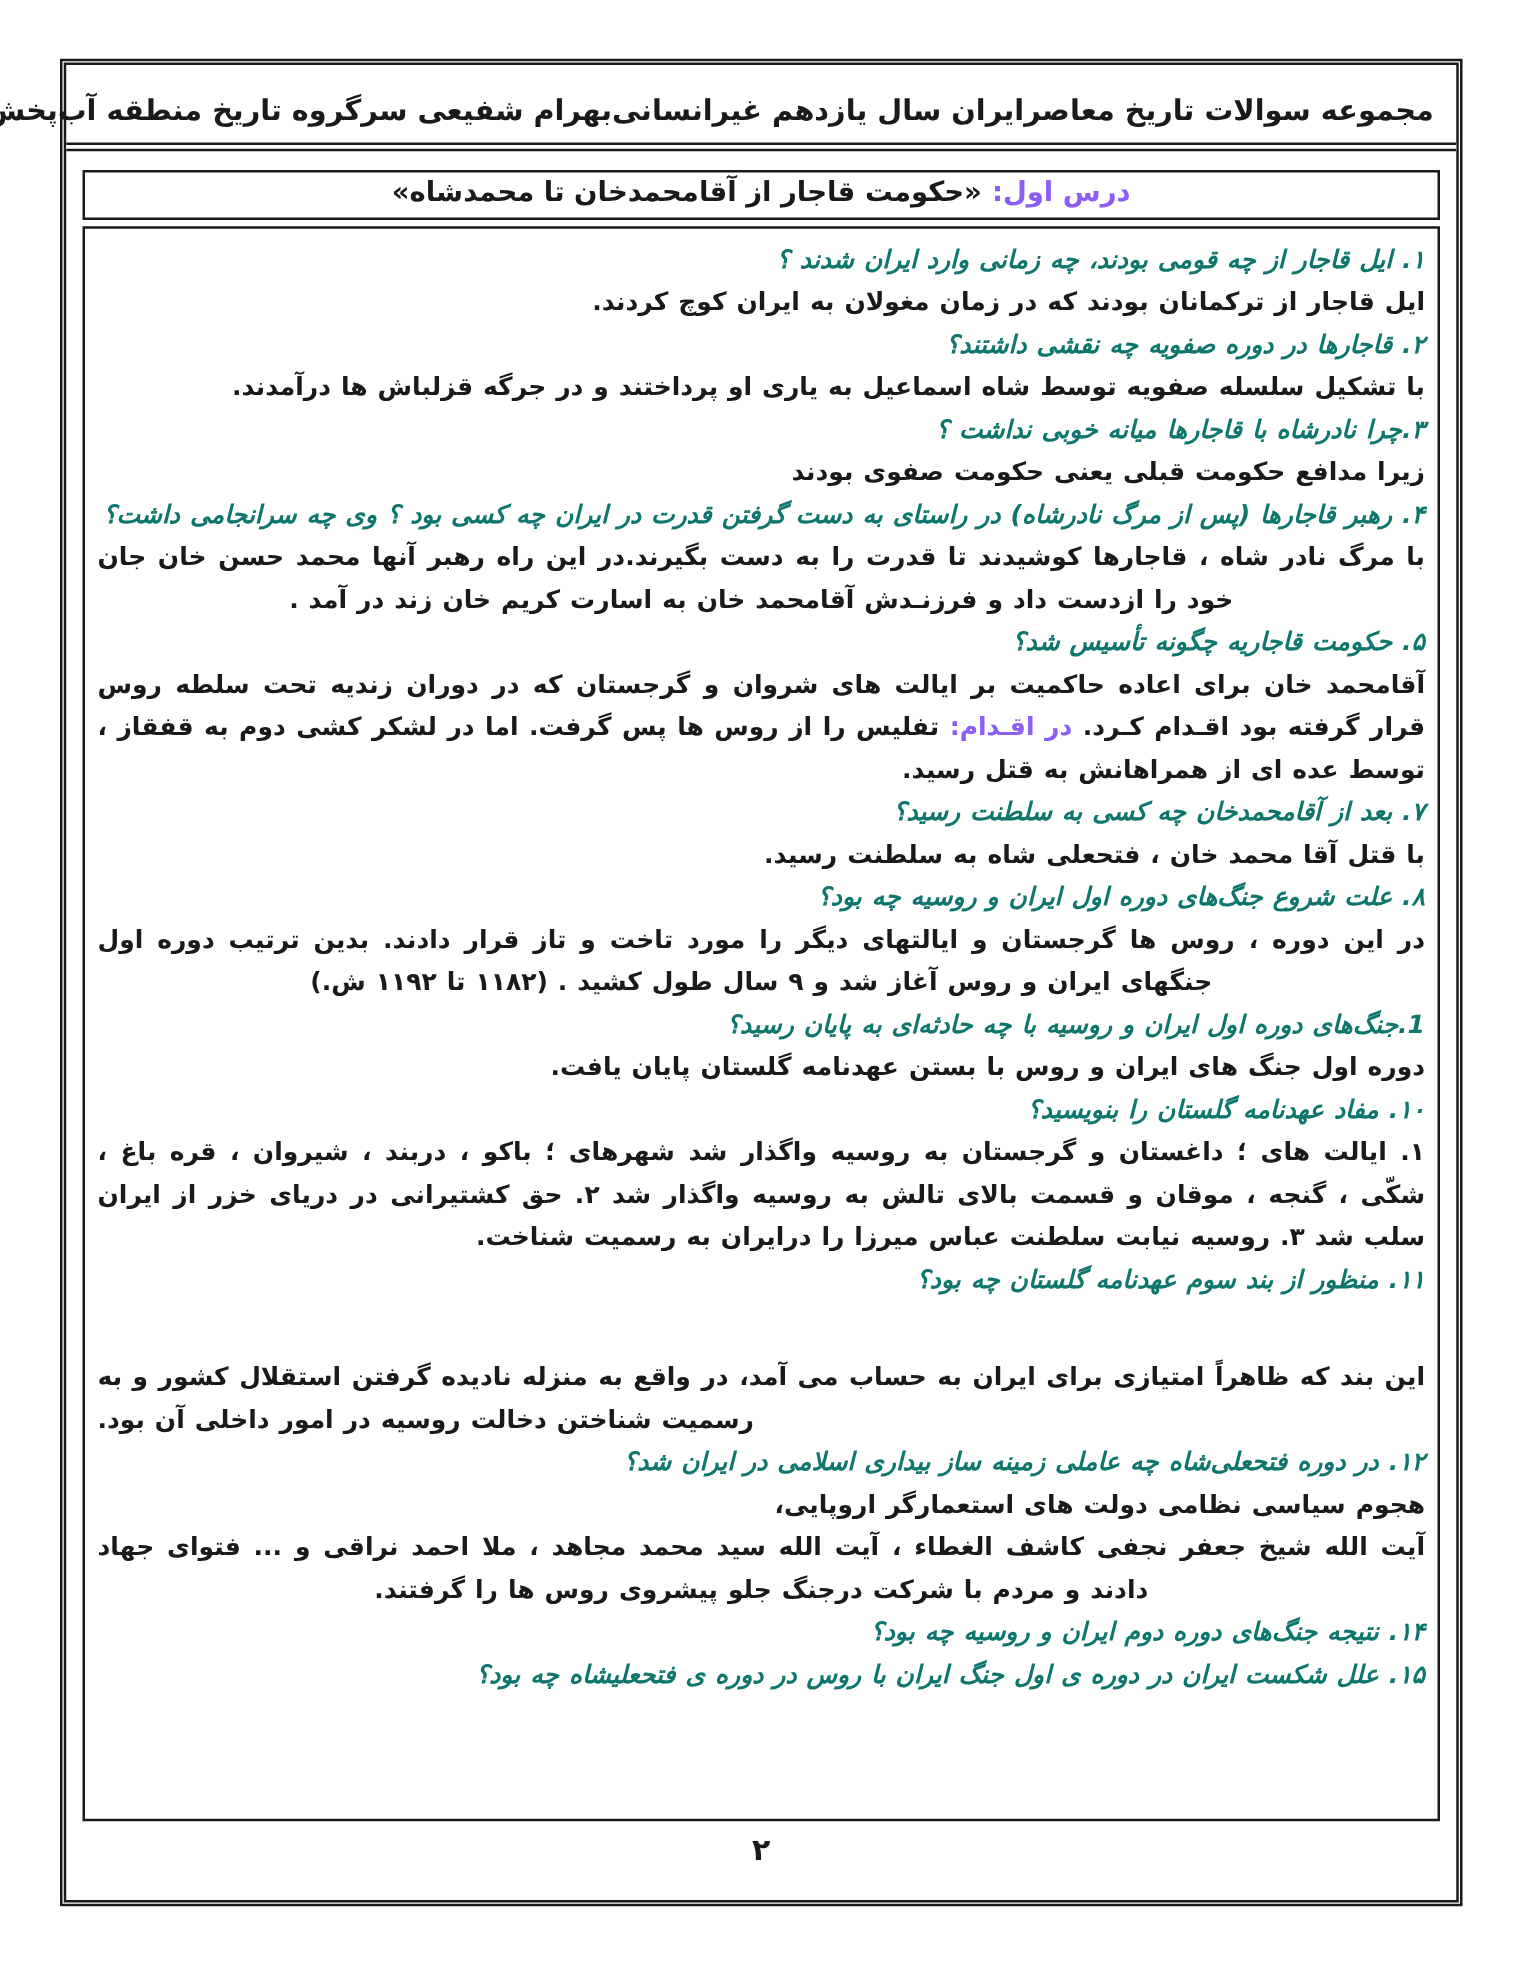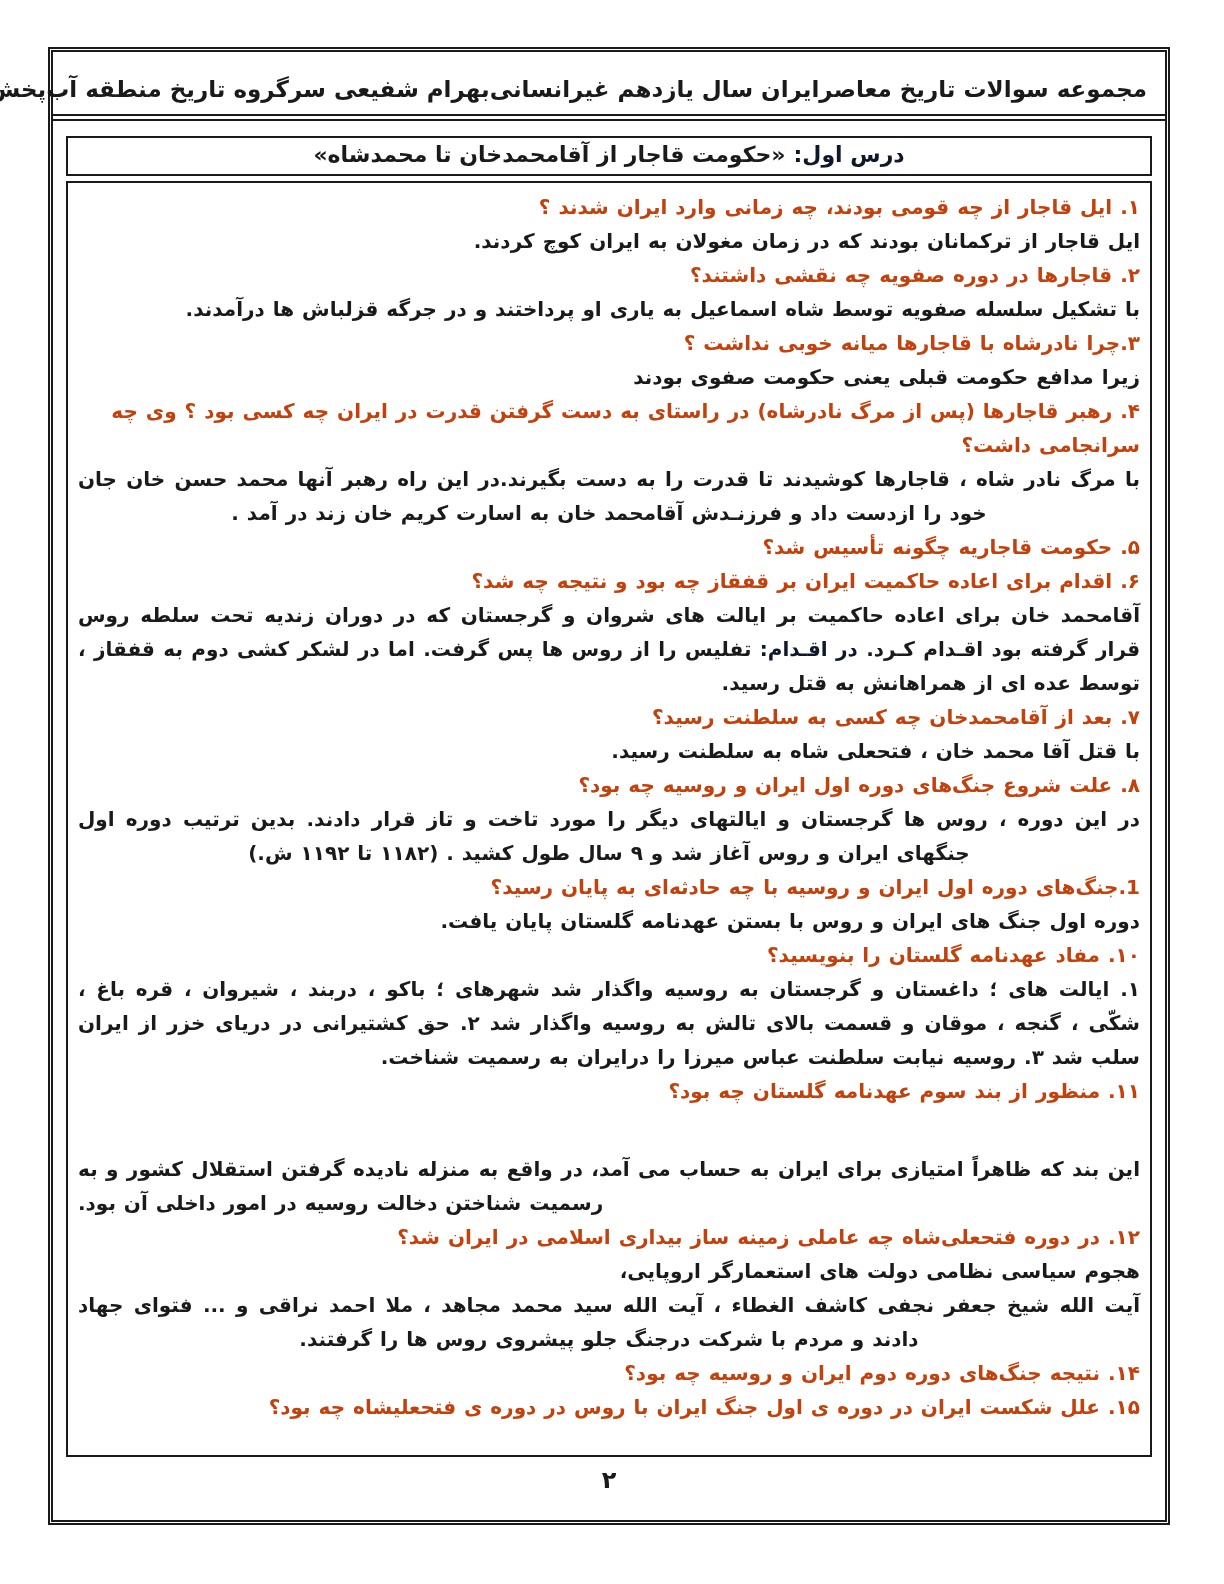--- a/index.html
+++ b/index.html
@@ -50,23 +50,23 @@
     padding: 7px 10px 12px 10px;
     min-height: 1276px;
   }
   .line {
     font-size: 20px;
     font-weight: bold;
     line-height: 34px;
     text-align: right;
     word-spacing: 1px;
   }
-  .q { color: #c2410c; }
+  .q { color: #0f766e; font-style: italic; }
   .a { color: #1a1a1a; }
-  .red { color: #0f172a; }
+  .red { color: #8b5cf6; }
   .al-right   { text-align: right; }
   .al-center  { text-align: center; }
   .al-justify { text-align: justify; }
   .last-center { text-align-last: center; }
   .last-right  { text-align-last: right; }
   .last-left   { text-align-last: left; margin-top: 44px; }
   .page-number {
     text-align: center;
     font-size: 24px;
     font-weight: bold;
@@ -92,21 +92,20 @@
   <div class="content-box">
       <div class="line q al-right">۱. ایل قاجار از چه قومی بودند، چه زمانی وارد ایران شدند ؟</div>
       <div class="line a al-right"><span>ایل قاجار از ترکمانان بودند که در زمان مغولان به ایران کوچ کردند.</span></div>
       <div class="line q al-right">۲. قاجارها در دوره صفویه چه نقشی داشتند؟</div>
       <div class="line a al-right"><span>با تشکیل سلسله صفویه توسط  شاه اسماعیل به یاری او پرداختند و در جرگه قزلباش ها درآمدند.</span></div>
       <div class="line q al-right">۳.چرا نادرشاه با قاجارها میانه خوبی نداشت ؟</div>
       <div class="line a al-right"><span>زیرا  مدافع حکومت قبلی یعنی حکومت صفوی بودند</span></div>
       <div class="line q al-right">۴. رهبر قاجارها (پس از مرگ نادرشاه) در راستای به دست گرفتن قدرت در ایران چه کسی بود ؟ وی چه سرانجامی داشت؟</div>
       <div class="line a al-justify last-center"><span>با مرگ نادر شاه ، قاجارها کوشیدند تا قدرت را به دست بگیرند.در این راه رهبر آنها محمد حسن خان جان خود را ازدست داد و فرزنـدش آقامحمد خان به اسارت کریم خان زند در آمد .</span></div>
       <div class="line q al-right">۵. حکومت قاجاریه چگونه تأسیس شد؟</div>
-      <div class="line q al-right">۶. اقدام  برای اعاده حاکمیت ایران بر قفقاز چه بود  و نتیجه چه شد؟</div>
       <div class="line a al-justify last-right"><span>آقامحمد خان برای اعاده حاکمیت بر ایالت های شروان و گرجستان  که در دوران زندیه تحت سلطه روس  قرار گرفته بود اقـدام کـرد. </span><span class="red">در اقـدام:</span><span> تفلیس را از روس ها پس گرفت. اما در لشکر کشی دوم به قفقاز ، توسط عده ای از همراهانش به قتل رسید.</span></div>
       <div class="line q al-right">۷. بعد از آقامحمدخان چه کسی به سلطنت رسید؟</div>
       <div class="line a al-right"><span>با قتل آقا محمد خان ، فتحعلی شاه به سلطنت رسید.</span></div>
       <div class="line q al-right">۸. علت شروع جنگ‌های دوره اول ایران و روسیه چه بود؟</div>
       <div class="line a al-justify last-center"><span>در این دوره ، روس ها گرجستان و ایالتهای دیگر را مورد تاخت و تاز قرار دادند. بدین ترتیب دوره اول جنگهای ایران و روس آغاز شد و ۹ سال طول  کشید . (۱۱۸۲ تا ۱۱۹۲ ش.)</span></div>
       <div class="line q al-right">1.جنگ‌های دوره اول ایران و روسیه با چه حادثه‌ای به پایان رسید؟</div>
       <div class="line a al-right"><span>دوره اول جنگ های ایران و روس با بستن عهدنامه گلستان پایان یافت.</span></div>
       <div class="line q al-right">۱۰. مفاد عهدنامه گلستان را بنویسید؟</div>
       <div class="line a al-justify last-right"><span>۱. ایالت های ؛ داغستان و گرجستان به روسیه واگذار شد شهرهای ؛ باکو ، دربند ، شیروان ، قره باغ ، شکّی ، گنجه ، موقان و قسمت بالای تالش به روسیه واگذار شد ۲. حق کشتیرانی در دریای خزر از ایران سلب شد ۳. روسیه نیابت سلطنت عباس میرزا را درایران به رسمیت شناخت.</span></div>
       <div class="line q al-right">۱۱. منظور از بند سوم عهدنامه گلستان چه بود؟</div>

